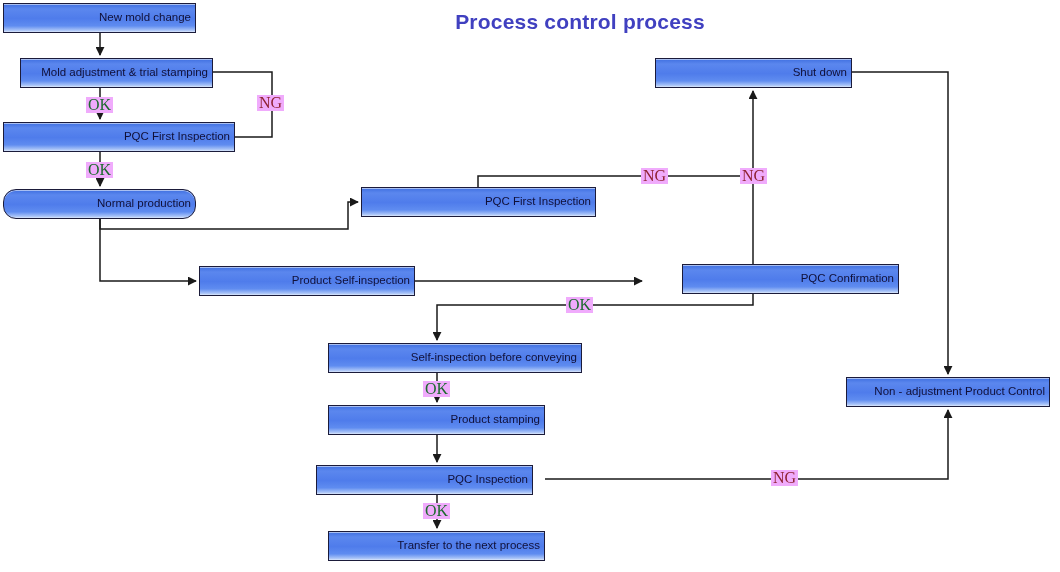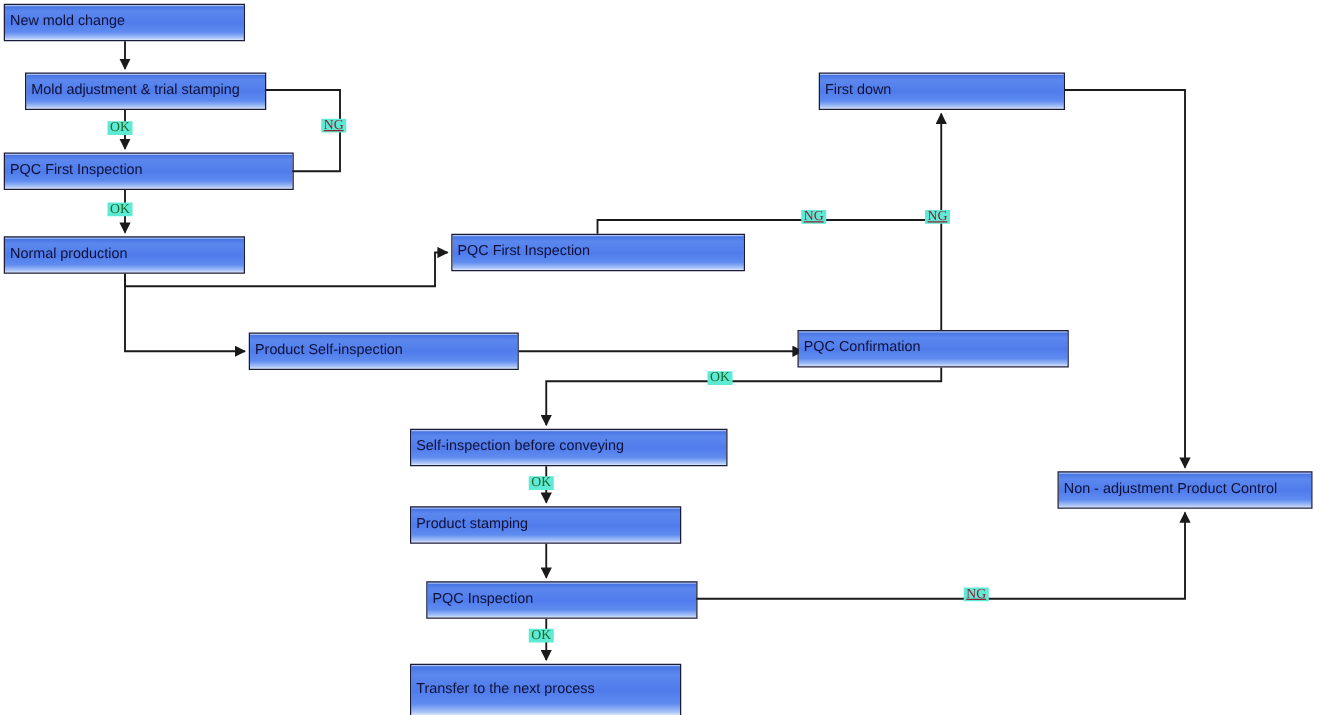--- a/index.html
+++ b/index.html
@@ -42,50 +42,51 @@
     background: linear-gradient(to bottom,
         #3f6fe0 0%,
         #5b87ee 18%,
         #4f7ceb 52%,
         #5f8cf0 78%,
         #a8c3f7 94%,
         #dbe7fb 100%);
     box-shadow: 0 1px 0 rgba(255,255,255,0.55) inset;
     display: flex;
     align-items: center;
-    justify-content: flex-start;
+    justify-content: flex-end;
     color: #101038;
     font-family: "Liberation Sans", sans-serif;
     font-size: 11.5px;
     line-height: 1;
     white-space: nowrap;
     user-select: none;
   }
   .node-label {
     display: block;
     padding: 0 4px;
   }
   .edge-label {
     position: absolute;
     font-family: "Liberation Serif", serif;
-    font-size: 11px;
+    font-size: 16px;
     line-height: 1;
-    background: #5eead4;
+    background: #f0abfc;
     padding: 0 2px;
     white-space: nowrap;
     user-select: none;
   }
   .edge-label.ok { color: #1d6b2e; }
-  .edge-label.ng { color: #8f2233; text-decoration: underline; }
+  .edge-label.ng { color: #8f2233; }
 </style>
 </head>
 <body>
 
 <div id="canvas">
 
+  <div class="title">Process control process</div>
 
   <svg id="diagram-svg" viewBox="0 0 1060 572" xmlns="http://www.w3.org/2000/svg">
     <defs>
       <marker id="arrow" viewBox="0 0 10 10" refX="9" refY="5" markerWidth="6" markerHeight="6" orient="auto-start-reverse">
         <path d="M 0 0 L 10 5 L 0 10 z" fill="#1a1a1a"></path>
       </marker>
     </defs>
     <g fill="none" stroke="#1a1a1a" stroke-width="1.5" marker-end="url(#arrow)">
 
       <path d="M 100 33 L 100 55"></path>
@@ -123,48 +124,48 @@
   <div id="nodes-layer">
       <div class="node" style="left: 3px; top: 3px; width: 193px; height: 30px;">
         <span class="node-label">New mold change</span>
       </div>
       <div class="node" style="left: 20px; top: 58px; width: 193px; height: 30px;">
         <span class="node-label">Mold adjustment &amp; trial stamping</span>
       </div>
       <div class="node" style="left: 3px; top: 122px; width: 232px; height: 30px;">
         <span class="node-label">PQC First Inspection</span>
       </div>
-      <div class="node" style="left: 3px; top: 189px; width: 193px; height: 30px;">
+      <div class="node" style="left: 3px; top: 189px; width: 193px; height: 30px; border-radius: 13px;">
         <span class="node-label">Normal production</span>
       </div>
       <div class="node" style="left: 361px; top: 187px; width: 235px; height: 30px;">
         <span class="node-label">PQC First Inspection</span>
       </div>
       <div class="node" style="left: 199px; top: 266px; width: 216px; height: 30px;">
         <span class="node-label">Product Self-inspection</span>
       </div>
-      <div class="node" style="left: 638px; top: 264px; width: 217px; height: 30px;">
+      <div class="node" style="left: 682px; top: 264px; width: 217px; height: 30px;">
         <span class="node-label">PQC Confirmation</span>
       </div>
       <div class="node" style="left: 655px; top: 58px; width: 197px; height: 30px;">
-        <span class="node-label">First down</span>
+        <span class="node-label">Shut down</span>
       </div>
       <div class="node" style="left: 846px; top: 377px; width: 204px; height: 30px;">
         <span class="node-label">Non - adjustment Product Control</span>
       </div>
       <div class="node" style="left: 328px; top: 343px; width: 254px; height: 30px;">
         <span class="node-label">Self-inspection before conveying</span>
       </div>
       <div class="node" style="left: 328px; top: 405px; width: 217px; height: 30px;">
         <span class="node-label">Product stamping</span>
       </div>
-      <div class="node" style="left: 341px; top: 465px; width: 217px; height: 30px;">
+      <div class="node" style="left: 316px; top: 465px; width: 217px; height: 30px;">
         <span class="node-label">PQC Inspection</span>
       </div>
-      <div class="node" style="left: 328px; top: 531px; width: 217px; height: 42px;">
+      <div class="node" style="left: 328px; top: 531px; width: 217px; height: 30px;">
         <span class="node-label">Transfer to the next process</span>
       </div>
     </div>
   <div id="labels-layer">
       <div class="edge-label ok" style="left: 86px; top: 97px;">OK</div>
       <div class="edge-label ng" style="left: 257px; top: 95px;">NG</div>
       <div class="edge-label ok" style="left: 86px; top: 162px;">OK</div>
       <div class="edge-label ng" style="left: 641px; top: 168px;">NG</div>
       <div class="edge-label ng" style="left: 740px; top: 168px;">NG</div>
       <div class="edge-label ok" style="left: 566px; top: 297px;">OK</div>

